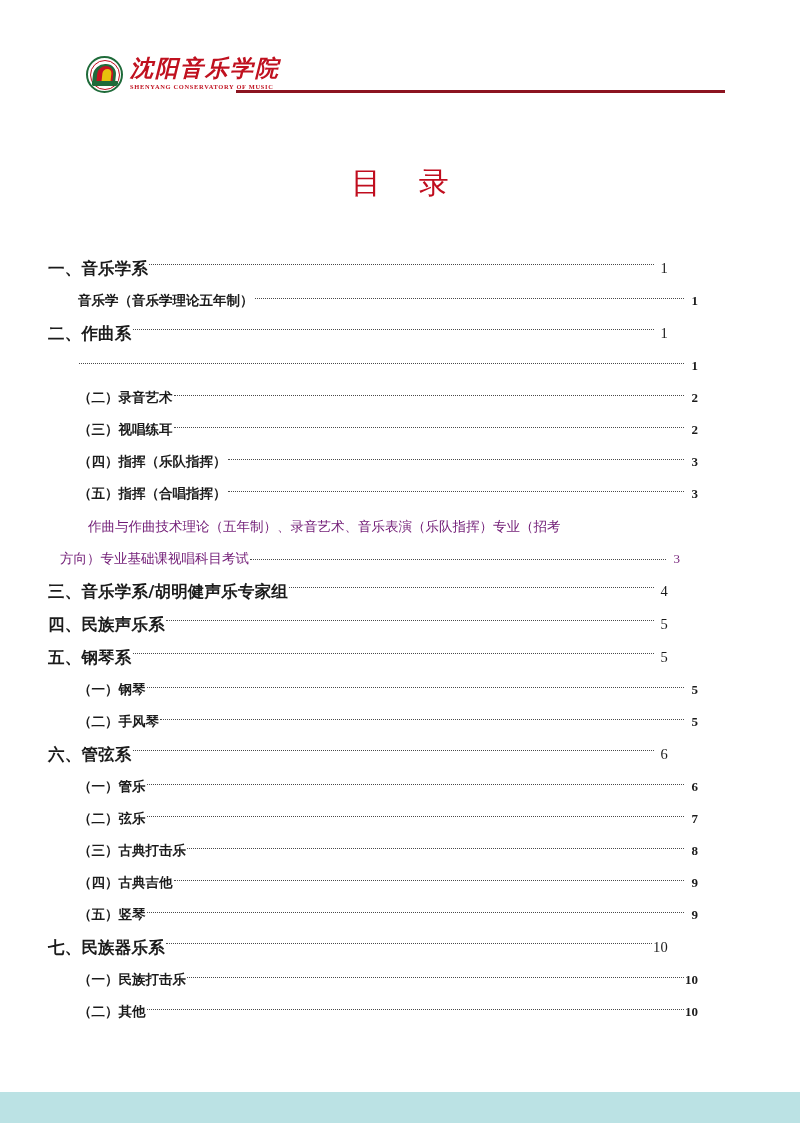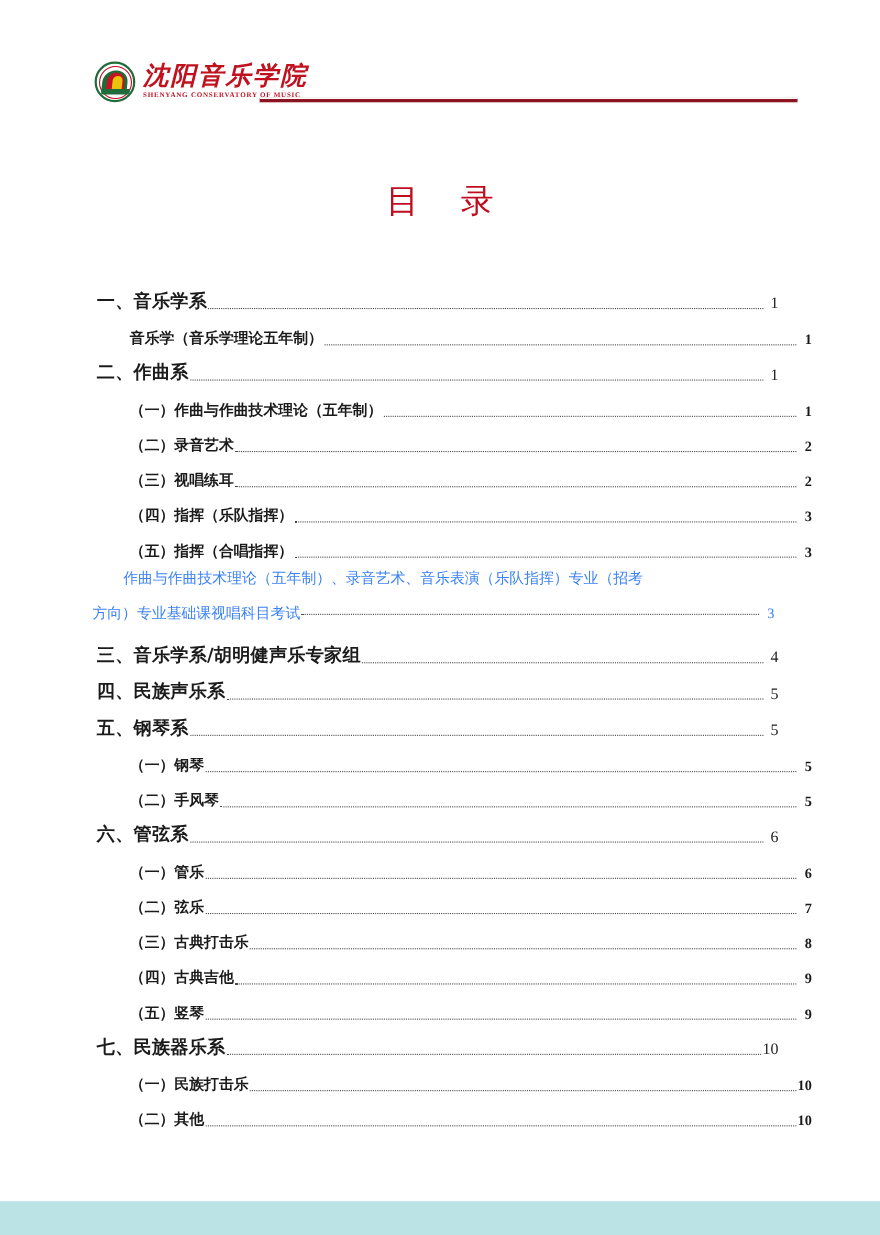--- a/index.html
+++ b/index.html
@@ -134,23 +134,23 @@
 
   
   .toc {
     position: absolute;
     left: 0;
     top: 252px;
     width: 800px;
   }
   .toc-row {
     display: flex;
-    align-items: flex-end;
+    align-items: center;
     width: 620px;
-    margin-left: 88px;
+    margin-left: 48px;
     color: #1b1b1b;
   }
   .toc-row .label {
     white-space: nowrap;
     flex: 0 0 auto;
   }
   .toc-row .leader {
     flex: 1 1 auto;
     min-width: 6px;
     border-bottom: 1px dotted #4a4a4a;
@@ -186,24 +186,24 @@
     font-weight: bold;
     padding-left: 30px;
     box-sizing: border-box;
     width: 650px;
   }
   .lvl2 .pageno { font-size: 13px; }
 
   
   .lvl2-wrap {
     width: 620px;
-    margin-left: 84px;
+    margin-left: 60px;
     font-family: "DejaVu Serif", "Liberation Serif", serif;
     font-size: 13.5px;
-    color: #3b82f6;
+    color: #701a75;
     line-height: 32px;
   }
   .lvl2-wrap .line1 {
     text-indent: 28px;
     white-space: nowrap;
   }
   .lvl2-wrap .line2 {
     display: flex;
     align-items: baseline;
   }
@@ -265,21 +265,20 @@
       <span class="label">音乐学（音乐学理论五年制）</span>
       <span class="leader"></span>
       <span class="pageno">1</span>
     </div>
     <div class="toc-row lvl1">
       <span class="label">二、作曲系</span>
       <span class="leader"></span>
       <span class="pageno">1</span>
     </div>
     <div class="toc-row lvl2">
-      <span class="label">（一）作曲与作曲技术理论（五年制）</span>
       <span class="leader"></span>
       <span class="pageno">1</span>
     </div>
     <div class="toc-row lvl2">
       <span class="label">（二）录音艺术</span>
       <span class="leader"></span>
       <span class="pageno">2</span>
     </div>
     <div class="toc-row lvl2">
       <span class="label">（三）视唱练耳</span>

